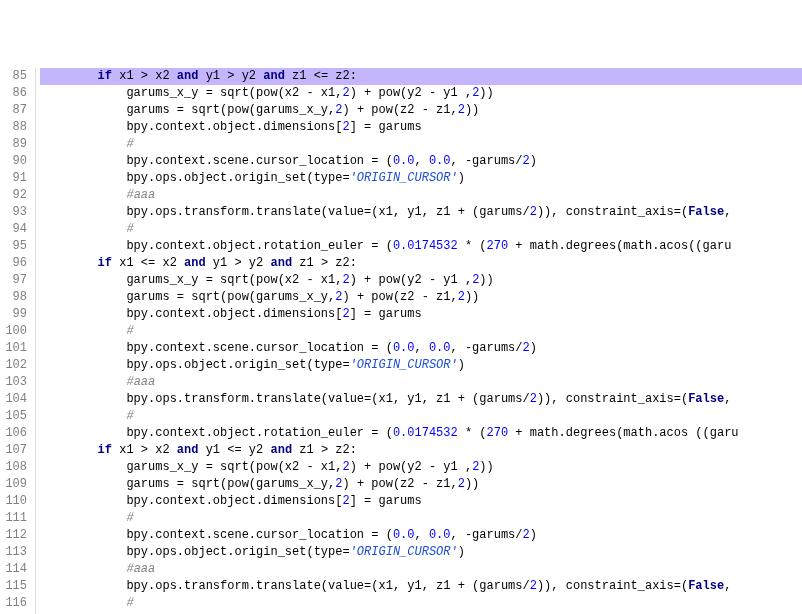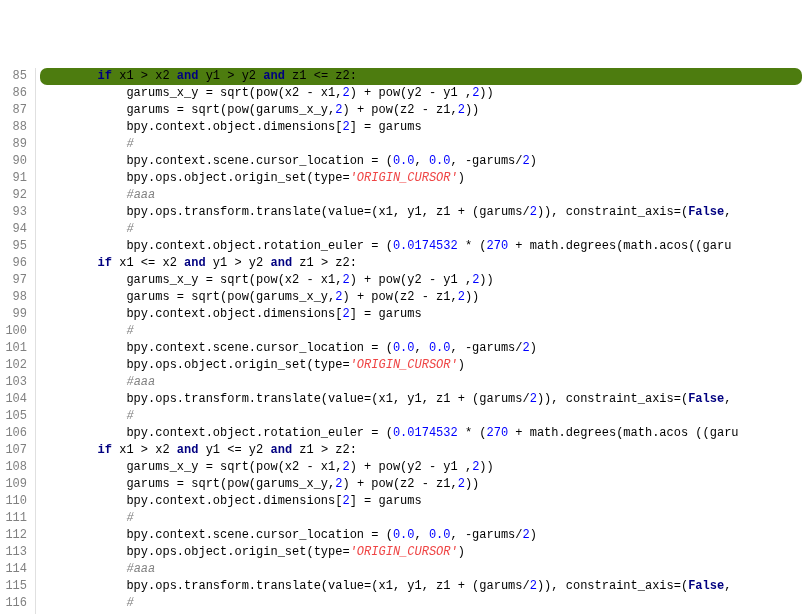--- a/index.html
+++ b/index.html
@@ -25,25 +25,25 @@
     user-select: none;
     min-width: 36px;
   }
   .code {
     flex: 1;
     padding-left: 4px;
     overflow: hidden;
   }
   .line { height: 17px; }
   .gline { height: 17px; }
-  .hl { background: #4d7c0f; border-radius: 7px; }
+  .hl { background: #c4b5fd; }
   .kw { color: #000080; font-weight: bold; }
   .op { color: #000000; }
   .num { color: #0000ff; }
-  .str { color: #ef4444; font-style: italic; }
+  .str { color: #1d4ed8; font-style: italic; }
   .cm { color: #808080; font-style: italic; }
   .id { color: #000000; }
   .warn { text-decoration-style: wavy; text-decoration-color: #d0c000; }
 </style>
 </head>
 <body>
 
 
 
 <div class="editor">

